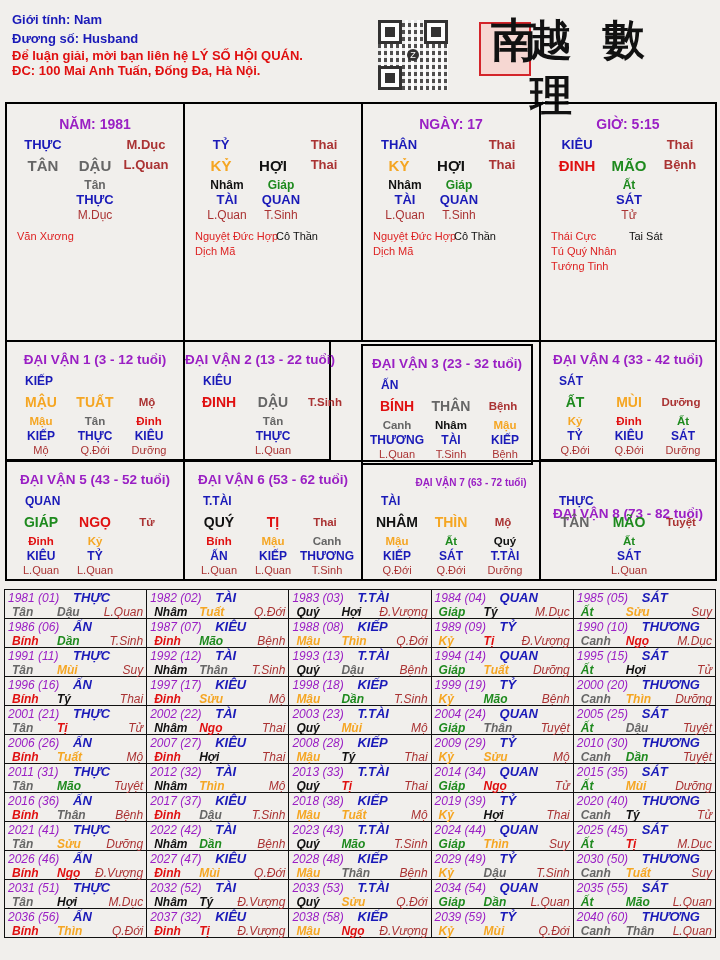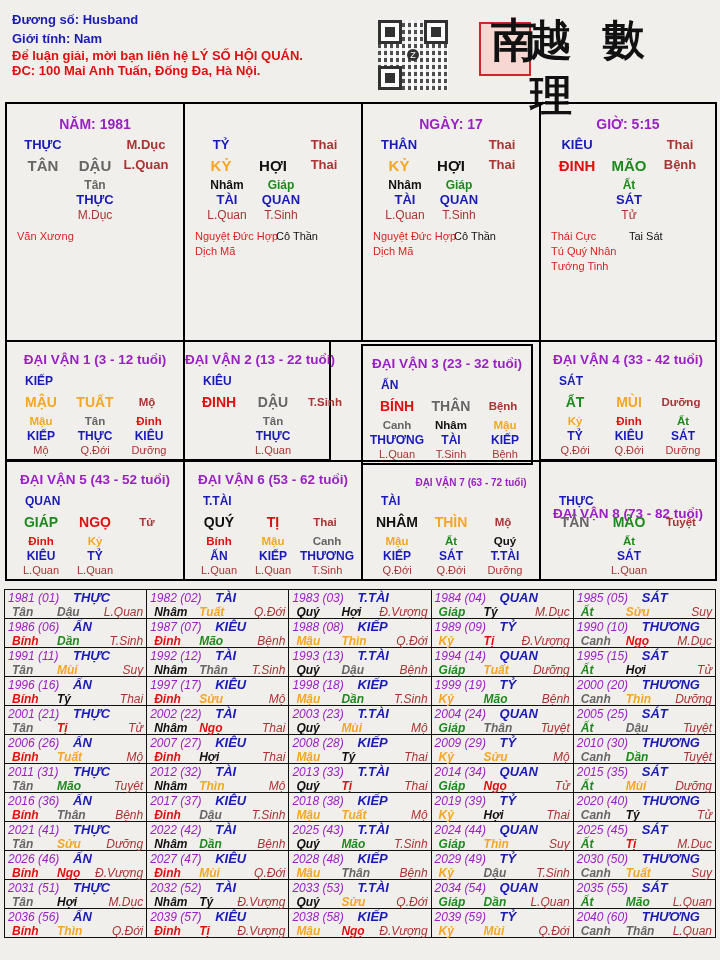--- a/index.html
+++ b/index.html
@@ -27,22 +27,22 @@
   .yr{left:3px;top:1px;color:#9a1fc4;font-size:12px;font-weight:normal;}
   .tg{left:68px;top:0px;font-size:13px;font-weight:bold;color:#1a1ab8;}
   .cn{left:7px;top:15px;font-size:12px;font-weight:bold;}
   .ch{left:52px;top:15px;font-size:12px;font-weight:bold;}
   .ts{right:3px;top:15px;font-size:12px;color:#a33;}
 </style>
 </head>
 <body>
 
 <div class="hdr">
+  <div class="l1">Giới tính:   Nam</div>
   <div class="l1">Đương số: Husband</div>
-  <div class="l1">Giới tính:   Nam</div>
   <div class="l2">Để luận giải, mời bạn liên hệ LÝ SỐ HỘI QUÁN.</div>
   <div class="l2">ĐC: 100 Mai Anh Tuấn, Đống Đa, Hà Nội.</div>
 </div>
 
 <div class="qr" style="background:#fff;">
   <div style="position:absolute;inset:0;background:repeating-linear-gradient(0deg,transparent 0 4px,rgba(255,255,255,.9) 4px 7px),repeating-linear-gradient(90deg,#333 0 3px,#fff 3px 6px);"></div>
   <div class="f" style="left:0;top:0;"></div>
   <div class="f" style="right:0;top:0;"></div>
   <div class="f" style="left:0;bottom:0;"></div>
   <div class="mid">Z</div>
@@ -623,21 +623,21 @@
           <div class="cell">
             <span class="yr">2022 (42)</span>
             <span class="tg">TÀI</span>
             <span class="cn" style="color:#111">Nhâm</span>
             <span class="ch" style="color:#1e8a1e">Dần</span>
             <span class="ts">Bệnh</span>
           </div>
         </td>
         <td>
           <div class="cell">
-            <span class="yr">2025 (43)</span>
+            <span class="yr">2023 (43)</span>
             <span class="tg">T.TÀI</span>
             <span class="cn" style="color:#111">Quý</span>
             <span class="ch" style="color:#1e8a1e">Mão</span>
             <span class="ts">T.Sinh</span>
           </div>
         </td>
         <td>
           <div class="cell">
             <span class="yr">2024 (44)</span>
             <span class="tg">QUAN</span>
@@ -755,21 +755,21 @@
           <div class="cell">
             <span class="yr">2036 (56)</span>
             <span class="tg">ẤN</span>
             <span class="cn" style="color:#e01010">Bính</span>
             <span class="ch" style="color:#f5a623">Thìn</span>
             <span class="ts">Q.Đới</span>
           </div>
         </td>
         <td>
           <div class="cell">
-            <span class="yr">2039 (57)</span>
+            <span class="yr">2037 (32)</span>
             <span class="tg">KIÊU</span>
             <span class="cn" style="color:#e01010">Đinh</span>
             <span class="ch" style="color:#e01010">Tị</span>
             <span class="ts">Đ.Vượng</span>
           </div>
         </td>
         <td>
           <div class="cell">
             <span class="yr">2038 (58)</span>
             <span class="tg">KIẾP</span>

